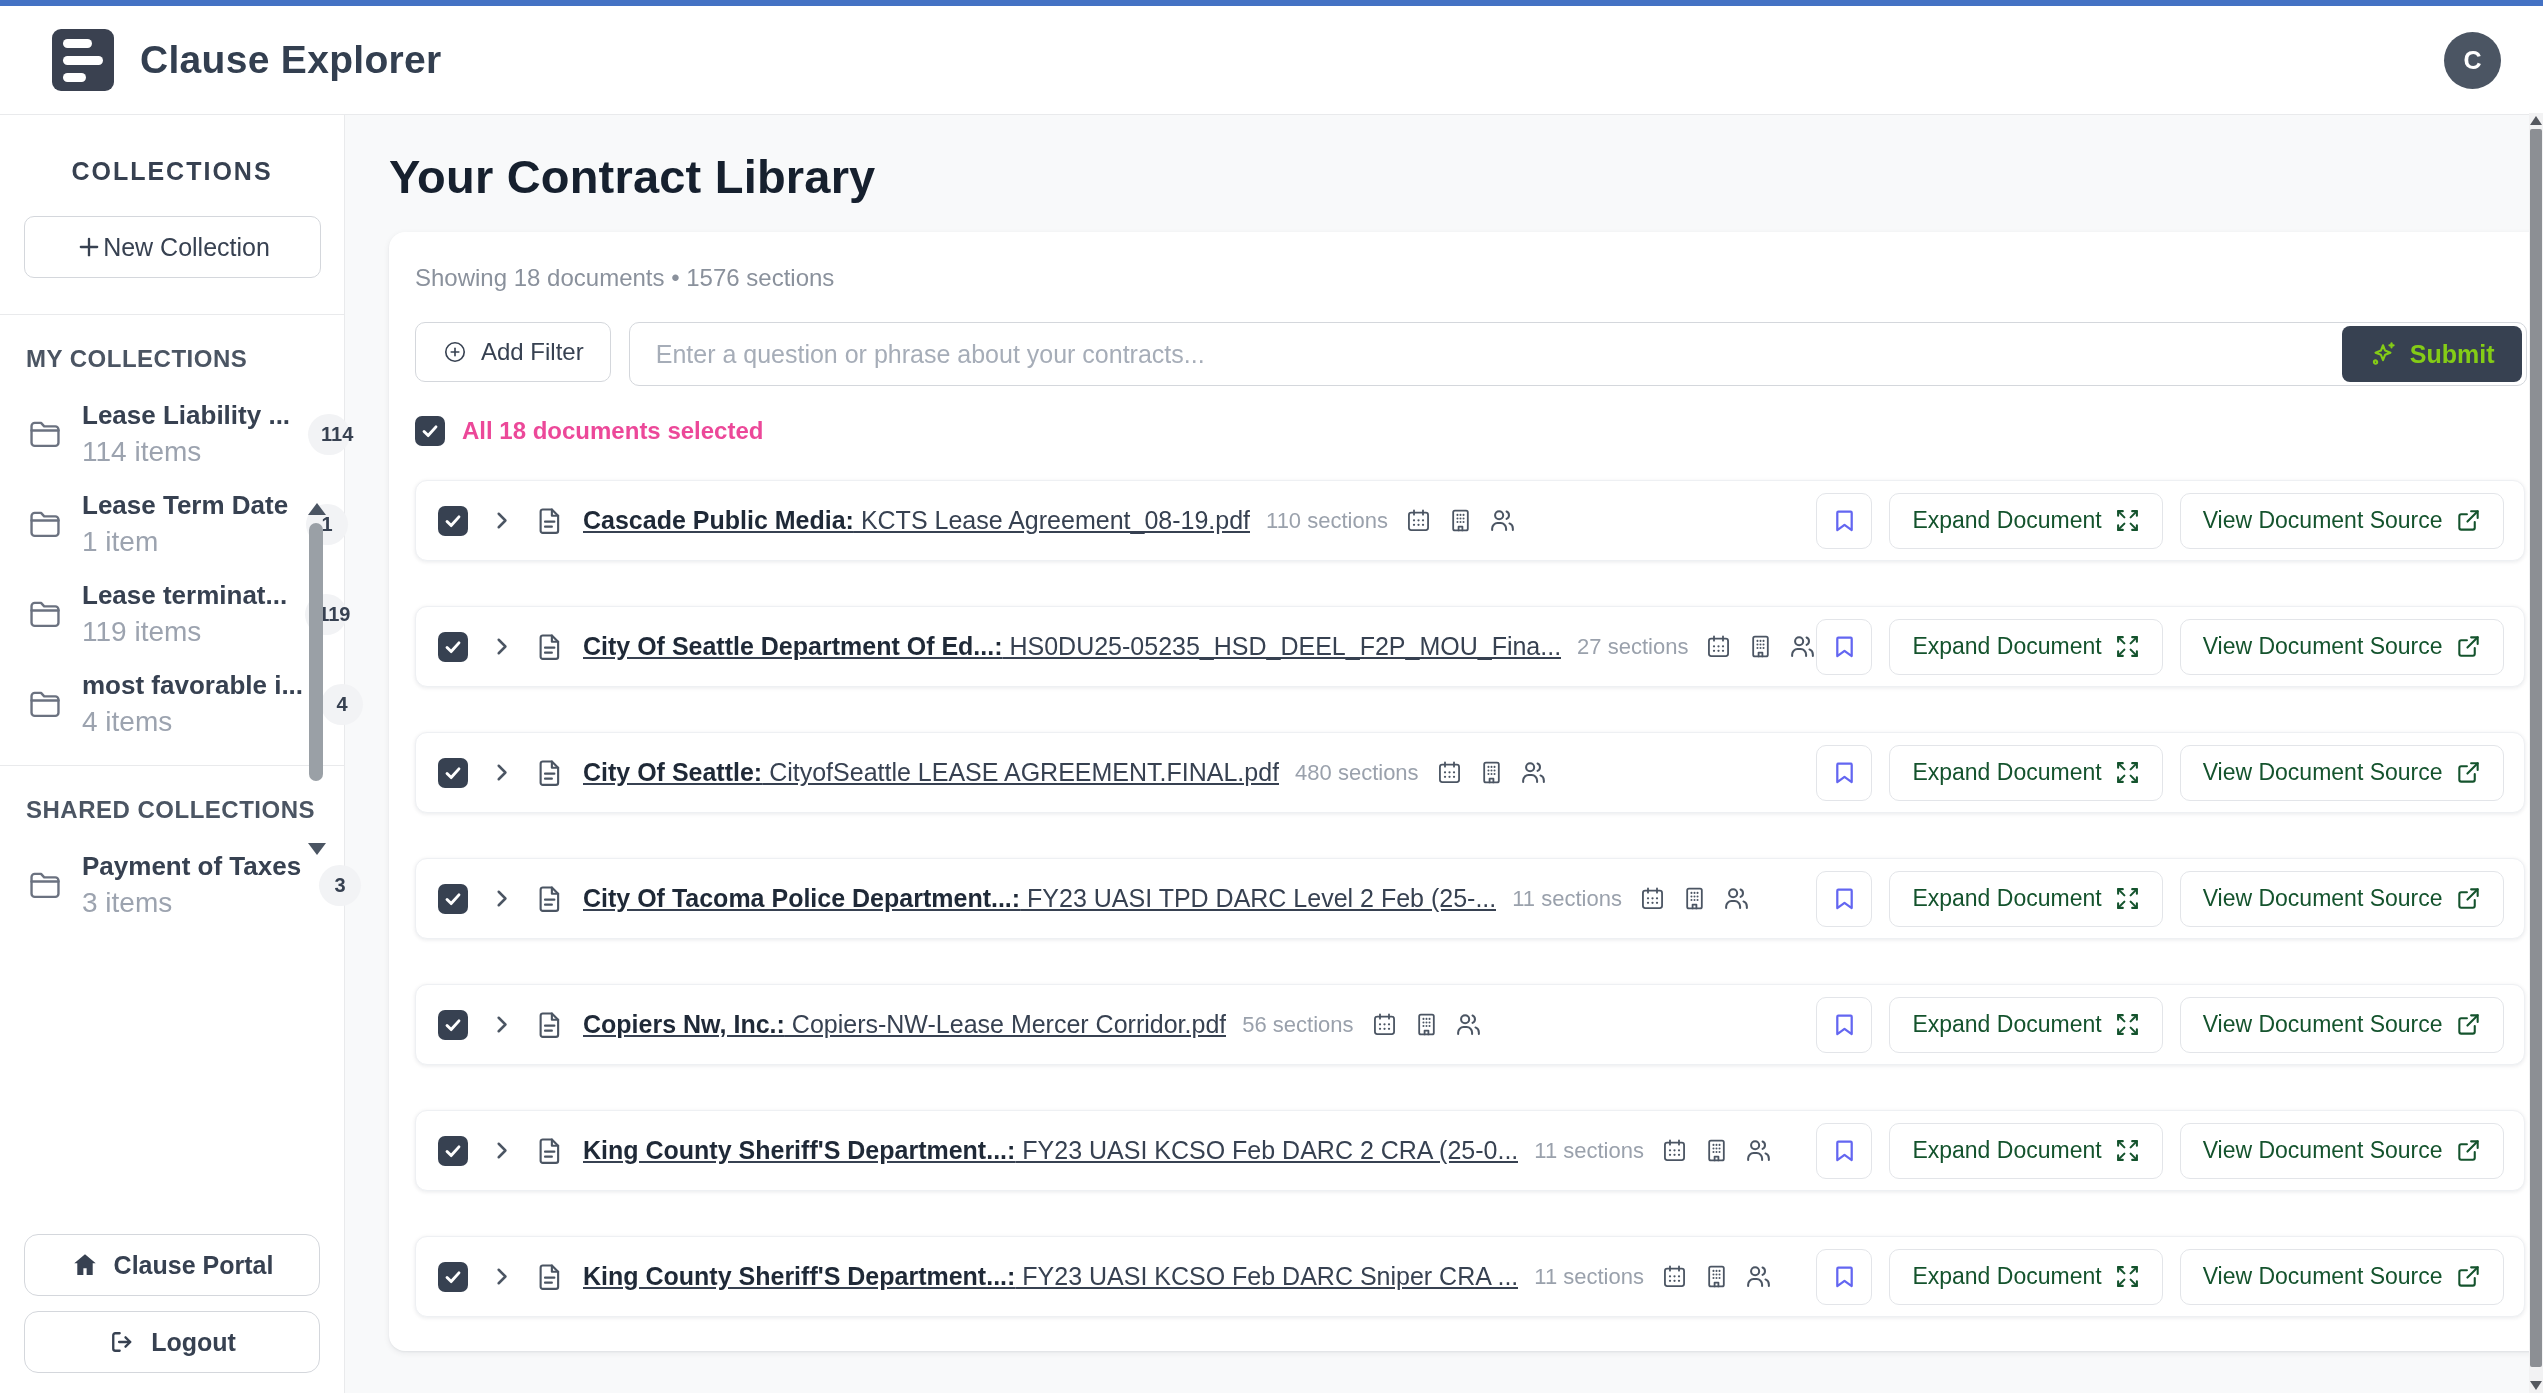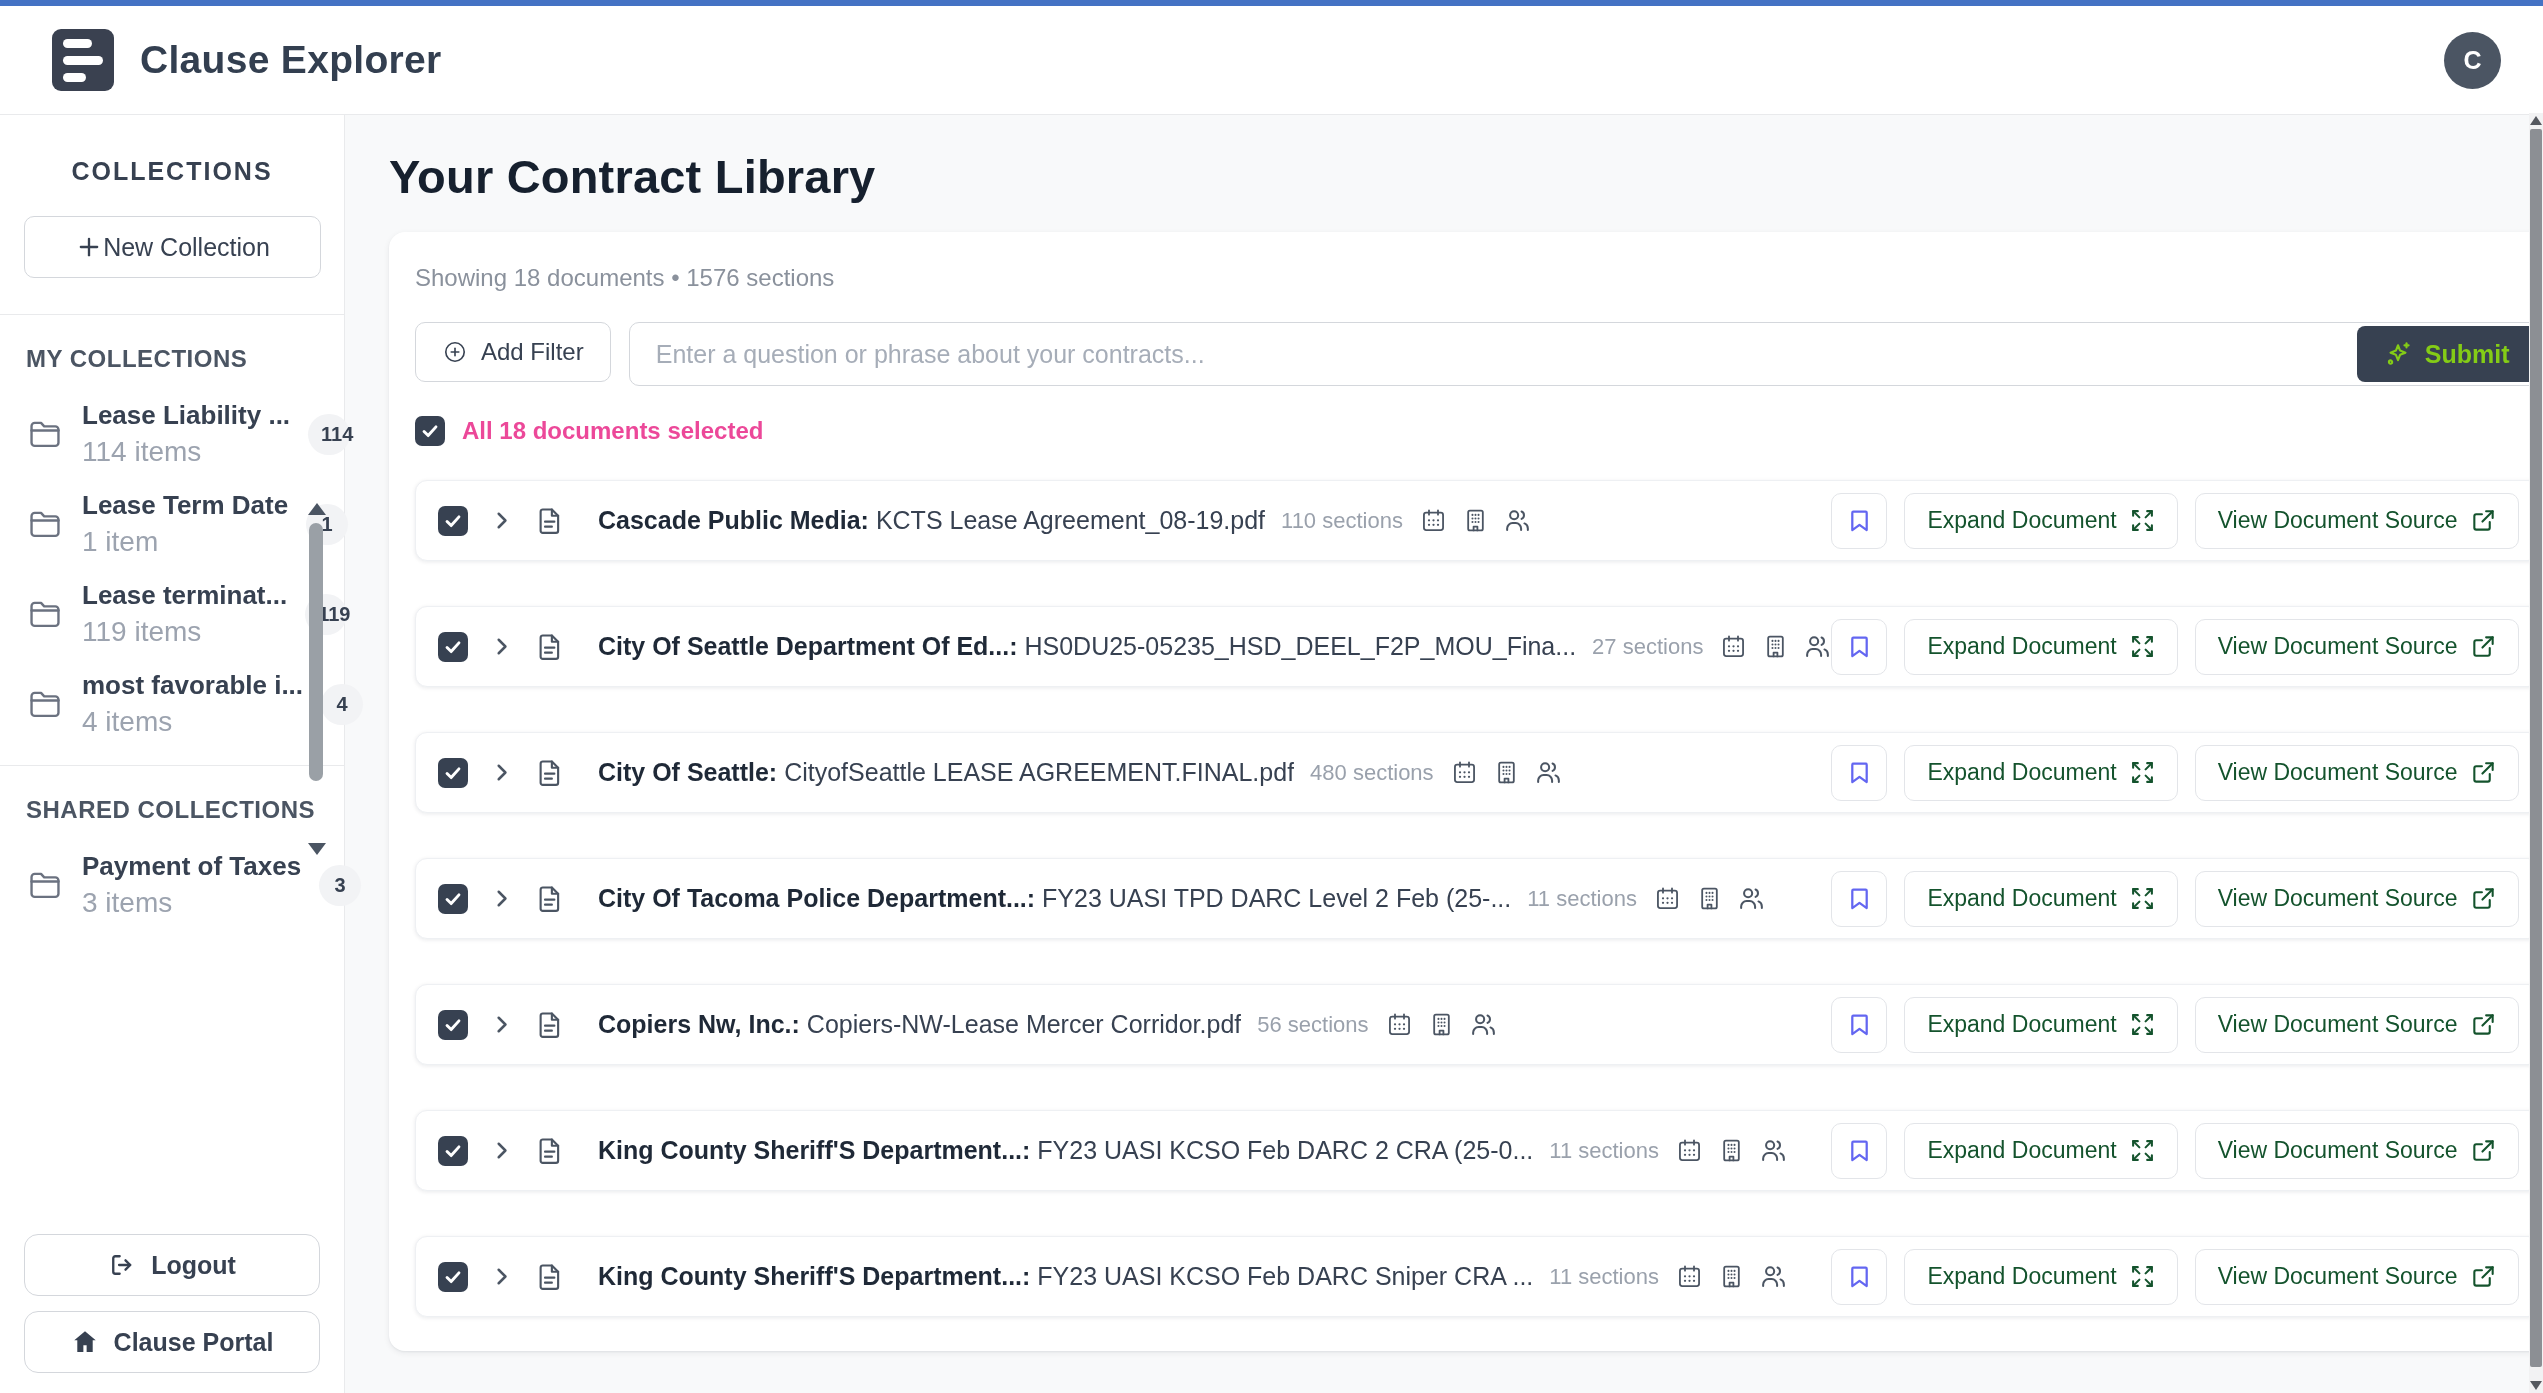--- a/index.html
+++ b/index.html
@@ -108,21 +108,21 @@
   .selectall-label { font-size:24px; font-weight:700; color:#ec4899; }
 
   .doc-list { margin-top:34px; margin-right:30px; }
   .doc-row {
     height:81px; background:#fff; border:1px solid #eef0f3; border-radius:12px;
     box-shadow:0 1px 4px rgba(16,24,40,.09);
     display:flex; align-items:center; padding:0 20px 0 22px; margin-bottom:45px;
   }
   .chevron { margin-left:20px; color:#4b5563; display:flex; cursor:pointer; }
   .file-icon { margin-left:20px; color:#4b5563; display:flex; }
-  .doc-title { margin-left:33px; font-size:25px; color:#374151; white-space:nowrap; overflow:hidden; }
+  .doc-title { margin-left:18px; font-size:25px; color:#374151; white-space:nowrap; overflow:hidden;text-decoration:underline; }
   .doc-title b { color:#1f2937; font-weight:700; }
   .sections { margin-left:16px; font-size:22px; color:#9aa1ac; white-space:nowrap; flex-shrink:0; }
   .meta-icons { display:flex; gap:15px; margin-left:17px; color:#4b5563; flex-shrink:0; }
   .right-actions { margin-left:auto; display:flex; align-items:center; gap:17px; flex-shrink:0; }
   .bookmark-btn {
     width:56px; height:56px; border:1px solid #e3e5e9; border-radius:10px;
     display:flex; align-items:center; justify-content:center; color:#6366f1;
   }
   .action-btn {
     height:56px; padding:0 22px; border:1px solid #e3e5e9; border-radius:10px;
@@ -248,32 +248,32 @@
               <div class="col-name">Payment of Taxes</div>
               <div class="col-items">3 items</div>
             </div>
             <div class="badge">3</div>
           </div>
 
       </div>
 
       <div class="side-bottom">
         <button class="btn">
+          <svg width="28" height="28" viewBox="0 0 24 24" fill="currentColor" stroke="none">
+              <path d="M12 2.8 2.8 10.6h2.6V20.5h5.2v-5.8h2.8v5.8h5.2V10.6h2.6z"></path>
+            </svg>
+          <span>Clause Portal</span>
+        </button>
+        <button class="btn">
           <svg width="28" height="28" viewBox="0 0 24 24" fill="none" stroke="currentColor" stroke-width="2" stroke-linecap="round" stroke-linejoin="round">
               <path d="M10 4.5H6.2a1.7 1.7 0 0 0-1.7 1.7v11.6a1.7 1.7 0 0 0 1.7 1.7H10"></path>
               <polyline points="15 8 19 12 15 16"></polyline>
               <line x1="19" y1="12" x2="9.5" y2="12"></line>
             </svg>
           <span>Logout</span>
-        </button>
-        <button class="btn">
-          <svg width="28" height="28" viewBox="0 0 24 24" fill="currentColor" stroke="none">
-              <path d="M12 2.8 2.8 10.6h2.6V20.5h5.2v-5.8h2.8v5.8h5.2V10.6h2.6z"></path>
-            </svg>
-          <span>Clause Portal</span>
         </button>
       </div>
     </div>
 
     <div class="main">
       <div class="page-title">Your Contract Library</div>
 
       <div class="card">
         <div class="summary">Showing 18 documents • 1576 sections</div>
 

